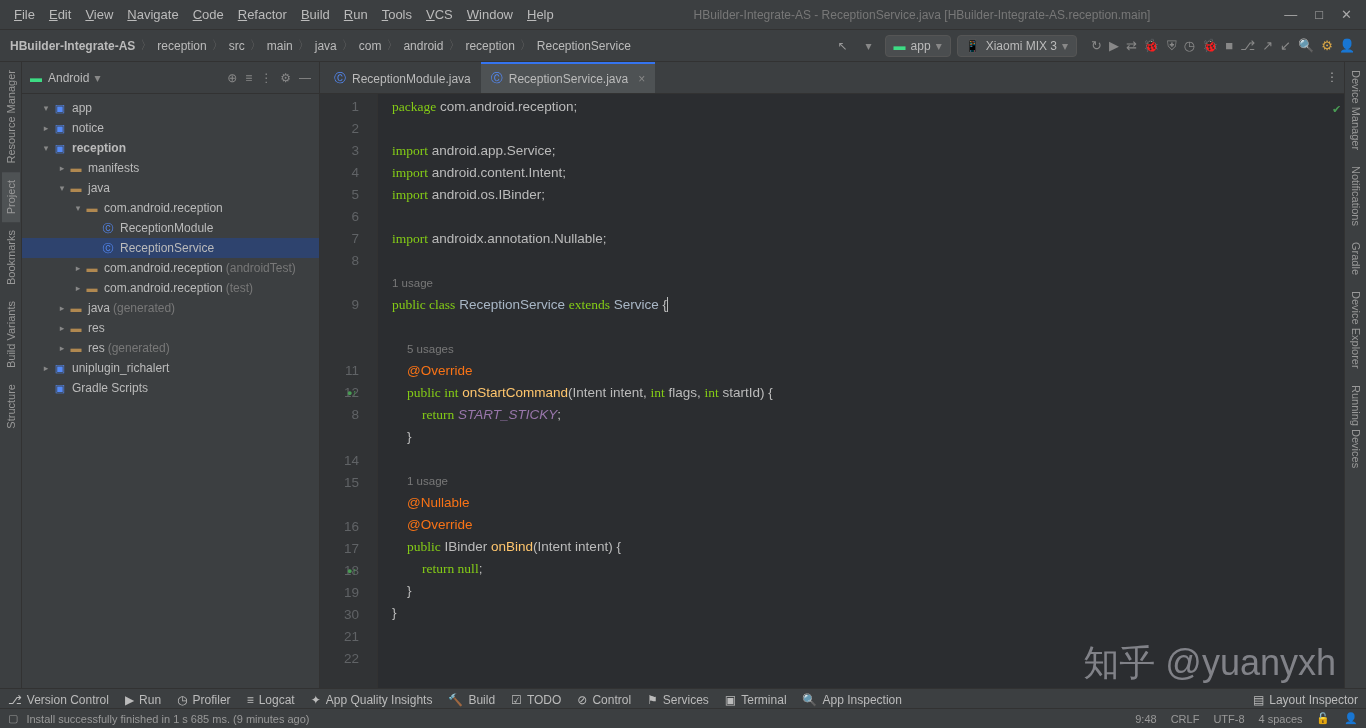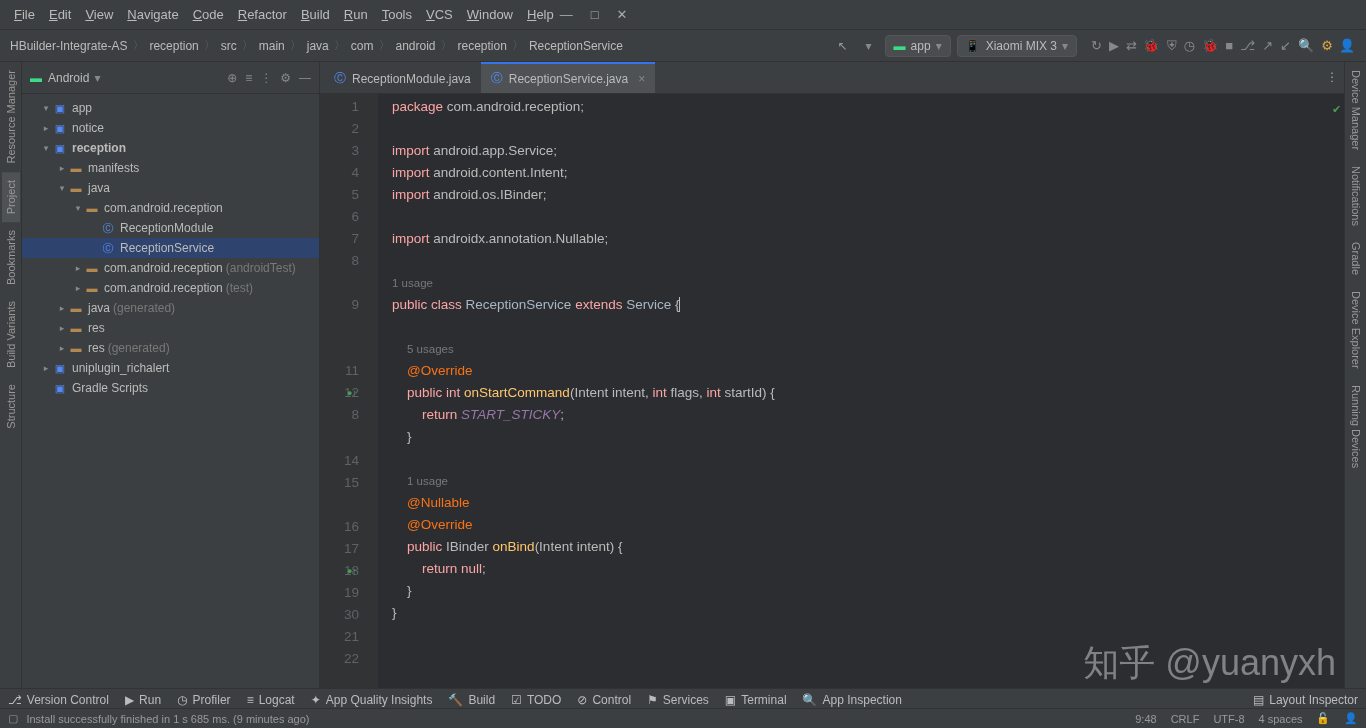--- a/index.html
+++ b/index.html
@@ -43,21 +43,21 @@
 .editor{flex:1;display:flex;flex-direction:column;background:#2b2d30;}
 .tabs{height:32px;display:flex;align-items:flex-end;background:#3c3f41;border-bottom:1px solid #323232;padding-left:4px;position:relative;}
 .tab{display:flex;align-items:center;padding:6px 10px;gap:6px;font-size:12px;cursor:pointer;border-top:2px solid transparent;}
 .tab .ico{color:#548af7;}
 .tab.active{background:#4e5254;border-top:2px solid #3574f0;}
 .moretab{position:absolute;right:6px;top:8px;color:#aaa;}
 .code{flex:1;display:flex;position:relative;font-family:'Consolas','JetBrains Mono',monospace;font-size:13.5px;line-height:22px;}
 .gutter{width:58px;text-align:right;padding-right:18px;color:#606366;background:#313335;border-right:1px solid #323232;padding-top:2px;position:relative;}
 .gutter .gi{position:absolute;right:2px;font-size:9px;}
 .codebody{flex:1;padding:2px 0 0 14px;position:relative;white-space:pre;}
-.kw{color:#fca5a5;}
+.kw{color:#84cc16;font-family:Liberation Serif, serif;}
 .cls2{color:#a9b7c6;}
 .ann{color:#f97316;}
 .fn{color:#ffc66d;}
 .ital{font-style:italic;color:#9876aa;}
 .usage{color:#787878;font-size:11.5px;}
 .cursor{border-left:1px solid #bbb;animation:blink 1s infinite;}
 @keyframes blink{50%{opacity:0;}}
 .scrollhint{position:absolute;right:4px;top:4px;width:8px;color:#499c54;font-size:11px;}
 .rightgutter{width:22px;background:#3c3f41;border-left:1px solid #323232;display:flex;flex-direction:column;align-items:center;}
 .vtabr{writing-mode:vertical-rl;padding:8px 3px;font-size:11px;color:#999;cursor:pointer;}
@@ -84,30 +84,31 @@
       <span><u>N</u>avigate</span>
       <span><u>C</u>ode</span>
       <span><u>R</u>efactor</span>
       <span><u>B</u>uild</span>
       <span><u>R</u>un</span>
       <span><u>T</u>ools</span>
       <span><u>V</u>CS</span>
       <span><u>W</u>indow</span>
       <span><u>H</u>elp</span>
     </div>
+  <div class="title">HBuilder-Integrate-AS - ReceptionService.java [HBuilder-Integrate-AS.reception.main]</div>
   <div class="winctrl">
     <span>—</span>
     <span>□</span>
     <span>✕</span>
   </div>
 </div>
 
 <div class="toolbar">
   <div class="breadcrumb" id="bc">
-      <span style="font-weight: normal;">HBuilder-Integrate-AS</span>
+      <span style="font-weight: bold;">HBuilder-Integrate-AS</span>
       <span class="sep">〉</span>
       <span>reception</span>
       <span class="sep">〉</span>
       <span>src</span>
       <span class="sep">〉</span>
       <span>main</span>
       <span class="sep">〉</span>
       <span>java</span>
       <span class="sep">〉</span>
       <span>com</span>

